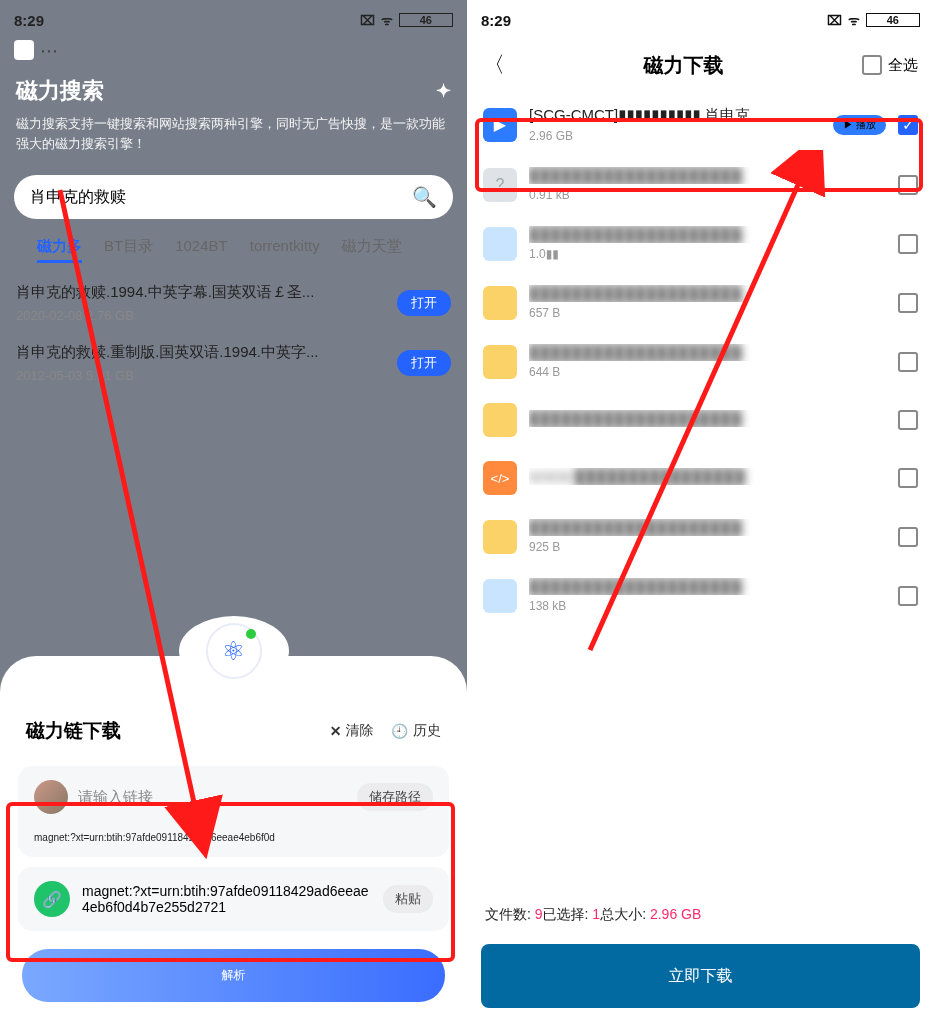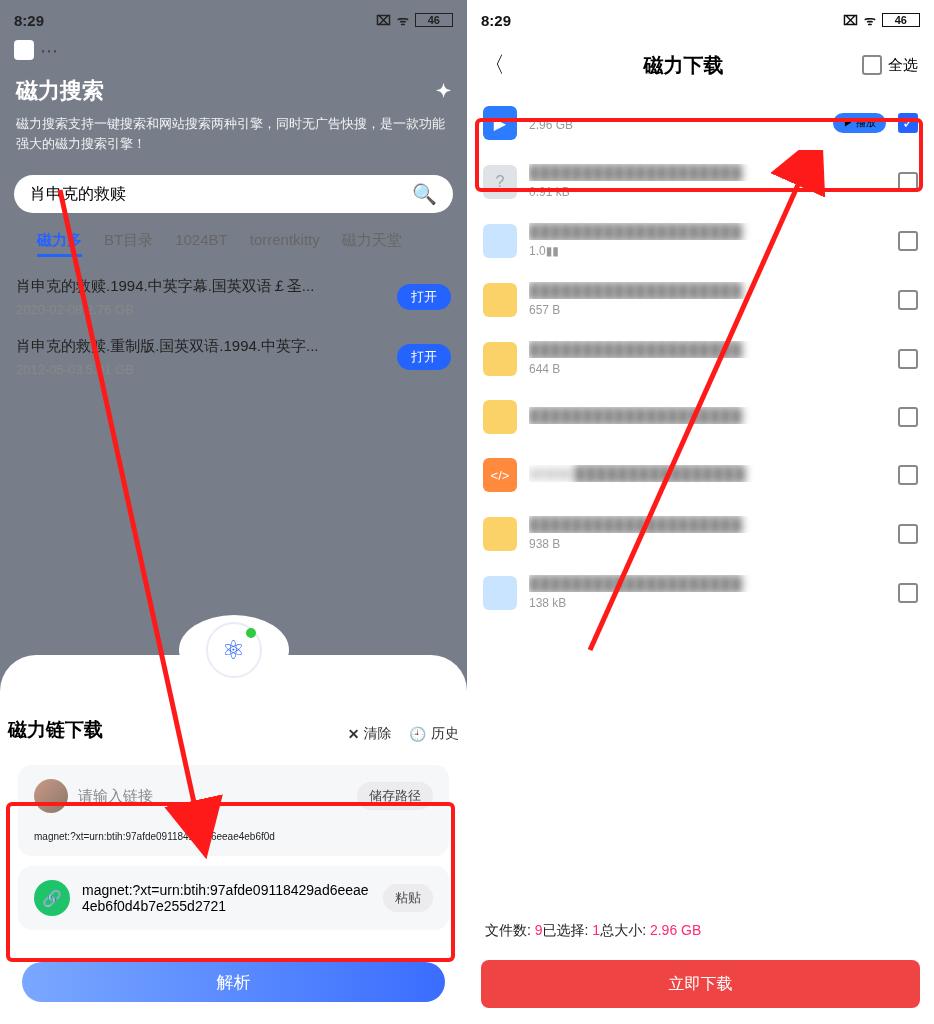--- a/index.html
+++ b/index.html
@@ -3,53 +3,53 @@
 <meta charset="utf-8">
 <style>
   * { box-sizing: border-box; margin: 0; padding: 0; font-family: -apple-system, "PingFang SC", sans-serif; }
   body { width: 934px; height: 1024px; display: flex; background: #fff; position: relative; }
   .phone { width: 467px; height: 1024px; position: relative; overflow: hidden; background: #fff; }
   
   .left .overlay { position:absolute; inset:0; background:rgba(10,20,40,.55); z-index:5; pointer-events:none; }
   .status-bar { height:40px; display:flex; justify-content:space-between; align-items:center; padding:0 14px; font-size:15px; font-weight:600; position:relative; z-index:6; }
   .left .status-bar { color:#222; }
   .status-right { display:flex; gap:6px; align-items:center; font-size:13px; }
-  .status-right .batt { border:1.5px solid currentColor; border-radius:0; padding:0 12px; font-size:11px; }
+  .status-right .batt { border:1.5px solid currentColor; border-radius:0; padding:0 20px; font-size:11px; }
   .app-icon-row { padding-left:14px; position:relative; z-index:6; display:flex; gap:6px; font-size:18px; color:#444; }
   .left .header { padding:14px 16px 10px; color:#fff; position:relative; z-index:6; }
   .left .header h1 { font-size:22px; font-weight:600; display:flex; justify-content:space-between; align-items:center; }
   .left .header p { font-size:13px; margin-top:8px; line-height:1.5; opacity:.9; }
-  .search-wrap { margin:12px 14px 0; background:#fff; border-radius:24px; height:38px; display:flex; align-items:center; padding:0 16px; position:relative; z-index:6; }
+  .search-wrap { margin:12px 14px 0; background:#fff; border-radius:24px; height:44px; display:flex; align-items:center; padding:0 16px; position:relative; z-index:6; }
   .search-wrap input { flex:1; border:none; outline:none; font-size:16px; background:transparent; }
   .tabs { display:flex; gap:22px; padding:18px 16px 10px; font-size:15px; color:#666; position:relative; z-index:6; }
   .tabs .active { color:#2563ff; font-weight:600; border-bottom:3px solid #2563ff; padding-bottom:4px;margin-left:21px; }
   .result { padding:10px 16px; display:flex; justify-content:space-between; align-items:center; position:relative; z-index:6; }
   .result .meta h3 { font-size:15px; color:#222; font-weight:500; }
   .result .meta p { font-size:13px; color:#888; margin-top:6px; }
   .result button { background:#2563ff; color:#fff; border:none; border-radius:14px; padding:4px 14px; font-size:13px; }
   
   .sheet { position:absolute; left:0; right:0; bottom:0; background:#fff; z-index:10; border-radius:36px 36px 0 0; padding:18px 0 22px; }
   .sheet-bubble { position:absolute; top:-40px; left:50%; transform:translateX(-50%); width:110px; height:70px; background:#fff; border-radius:50%; display:flex; align-items:center; justify-content:center; }
   .sheet-bubble .orb { width:56px; height:56px; border-radius:50%; border:2px solid #e8ecf6; display:flex; align-items:center; justify-content:center; color:#2563ff; font-size:26px; position:relative; }
   .sheet-bubble .dotg { position:absolute; top:4px; right:4px; width:10px; height:10px; background:#2ecc40; border-radius:50%; }
-  .sheet-head { display:flex; justify-content:space-between; align-items:flex-end; padding:44px 8px 12px; }
+  .sheet-head { display:flex; justify-content:space-between; align-items:center; padding:44px 26px 12px; }
   .sheet-head h2 { font-size:19px; font-weight:600; }
   .sheet-head .acts { display:flex; gap:18px; font-size:14px; color:#333; }
   .sheet-head .acts span { display:flex; align-items:center; gap:4px; }
   .card1 { margin:10px 18px; background:#f6f7f9; border-radius:14px; padding:14px 16px; }
   .card1 .row1 { display:flex; align-items:center; justify-content:space-between;gap:36px; }
   .card1 .row1 .u { display:flex; align-items:center; gap:10px; color:#888; font-size:15px; }
   .card1 .avatar { width:34px; height:34px; border-radius:50%; background:linear-gradient(135deg,#c98,#876); }
   .card1 .path-btn { background:#ececef; border-radius:14px; padding:5px 12px; font-size:13px; color:#444; }
   .card1 .magnet { margin-top:18px; font-size:10px; color:#222; word-break:break-all; }
   .card2 { margin:10px 18px; background:#f6f7f9; border-radius:14px; padding:14px 16px; display:flex; align-items:center; gap:12px; }
   .card2 .link-ic { width:36px; height:36px; border-radius:50%; background:#1ec36a; color:#fff; display:flex; align-items:center; justify-content:center; font-size:16px; flex-shrink:0; }
   .card2 .txt { flex:1; font-size:14px; word-break:break-all; }
   .card2 .paste-btn { background:#ececef; border-radius:14px; padding:5px 12px; font-size:13px; color:#444; flex-shrink:0; }
-  .parse-btn { margin:32px 22px 0; height:40px; border-radius:26px; background:linear-gradient(90deg,#7aa8ff,#3a6dff); color:#fff; font-size:17px; display:flex; align-items:center; justify-content:center; }
+  .parse-btn { margin:18px 22px 0; height:53px; border-radius:26px; background:linear-gradient(90deg,#7aa8ff,#3a6dff); color:#fff; font-size:12px; display:flex; align-items:center; justify-content:center; }
   .red-box { position:absolute; border:4px solid #ff1a1a; border-radius:6px; z-index:30; pointer-events:none; }
   .red-box.l { left:6px; right:12px; bottom:62px; height:160px; }
   
   .right .status-bar { color:#111; }
   .right .titlebar { display:flex; align-items:center; justify-content:space-between; padding:10px 16px 14px; }
   .right .titlebar .back { font-size:22px; }
   .right .titlebar h1 { font-size:20px; font-weight:600; }
   .right .titlebar .sel { display:flex; align-items:center; gap:6px; font-size:15px; }
   .chk { width:20px; height:20px; border:2px solid #888; border-radius:3px; display:inline-flex; align-items:center; justify-content:center; background:#fff; flex-shrink:0; }
   .chk.on { background:#2563ff; border-color:#2563ff; color:#fff; font-size:14px; }
@@ -61,21 +61,21 @@
   .file .ic.img { background:#c9e4ff; }
   .file .body { flex:1; min-width:0; }
   .file .body .name { font-size:15px; color:#222; white-space:nowrap; overflow:hidden; text-overflow:ellipsis; }
   .file .body .name.blur { color:transparent; text-shadow:0 0 9px #777; user-select:none; }
   .file .body .sz { font-size:12px; color:#999; margin-top:4px; }
   .file .play-pill { background:#2d7bff; color:#000000; border-radius:13px; padding:3px 10px; font-size:10px; display:flex; align-items:center; gap:4px; }
   .bottom-bar { position:absolute; left:0; right:0; bottom:0; background:#fff; padding:10px 14px 16px; }
   .bottom-bar .stats { display:flex; justify-content:flex-start; font-size:14px; padding:0 4px 20px; }
   .bottom-bar .stats b { font-weight:500; color:#222; }
   .bottom-bar .stats .v { color:#ff2a6d; }
-  .dl-btn { height:48px; border-radius:8px; background:#ef4444; color:#fff; display:flex; align-items:center; justify-content:center; font-size:16px; }
+  .dl-btn { height:64px; border-radius:8px; background:#0369a1; color:#fff; display:flex; align-items:center; justify-content:center; font-size:16px; }
   .red-box.r { left:8px; top:118px; width:448px; height:74px; }
   
   svg.arrow { position:absolute; z-index:50; pointer-events:none; }
 </style>
 </head>
 <body>
 
 <div class="phone left">
   <div class="overlay"></div>
 
@@ -185,20 +185,21 @@
     <div class="sel">
       <span class="chk"></span>
       <span>全选</span>
     </div>
   </div>
 
   <div id="file-list">
       <div class="file">
         <div class="ic play">▶</div>
         <div class="body">
+          <div class="name">[SCG-CMCT]▮▮▮▮▮▮▮▮▮▮.肖申克...</div>
           <div class="sz">2.96 GB</div>
         </div>
         <div class="play-pill">▶ 播放</div>
         <span class="chk on">✓</span>
       </div>
       <div class="file">
         <div class="ic q">?</div>
         <div class="body">
           <div class="name blur">████████████████████</div>
           <div class="sz">0.91 kB</div>
@@ -242,21 +243,21 @@
         <div class="body">
           <div class="name blur">WWW.████████████████</div>
           <div class="sz"></div>
         </div>
         <span class="chk"></span>
       </div>
       <div class="file">
         <div class="ic "></div>
         <div class="body">
           <div class="name blur">████████████████████</div>
-          <div class="sz">938 B</div>
+          <div class="sz">925 B</div>
         </div>
         <span class="chk"></span>
       </div>
       <div class="file">
         <div class="ic img"></div>
         <div class="body">
           <div class="name blur">████████████████████</div>
           <div class="sz">138 kB</div>
         </div>
         <span class="chk"></span>

